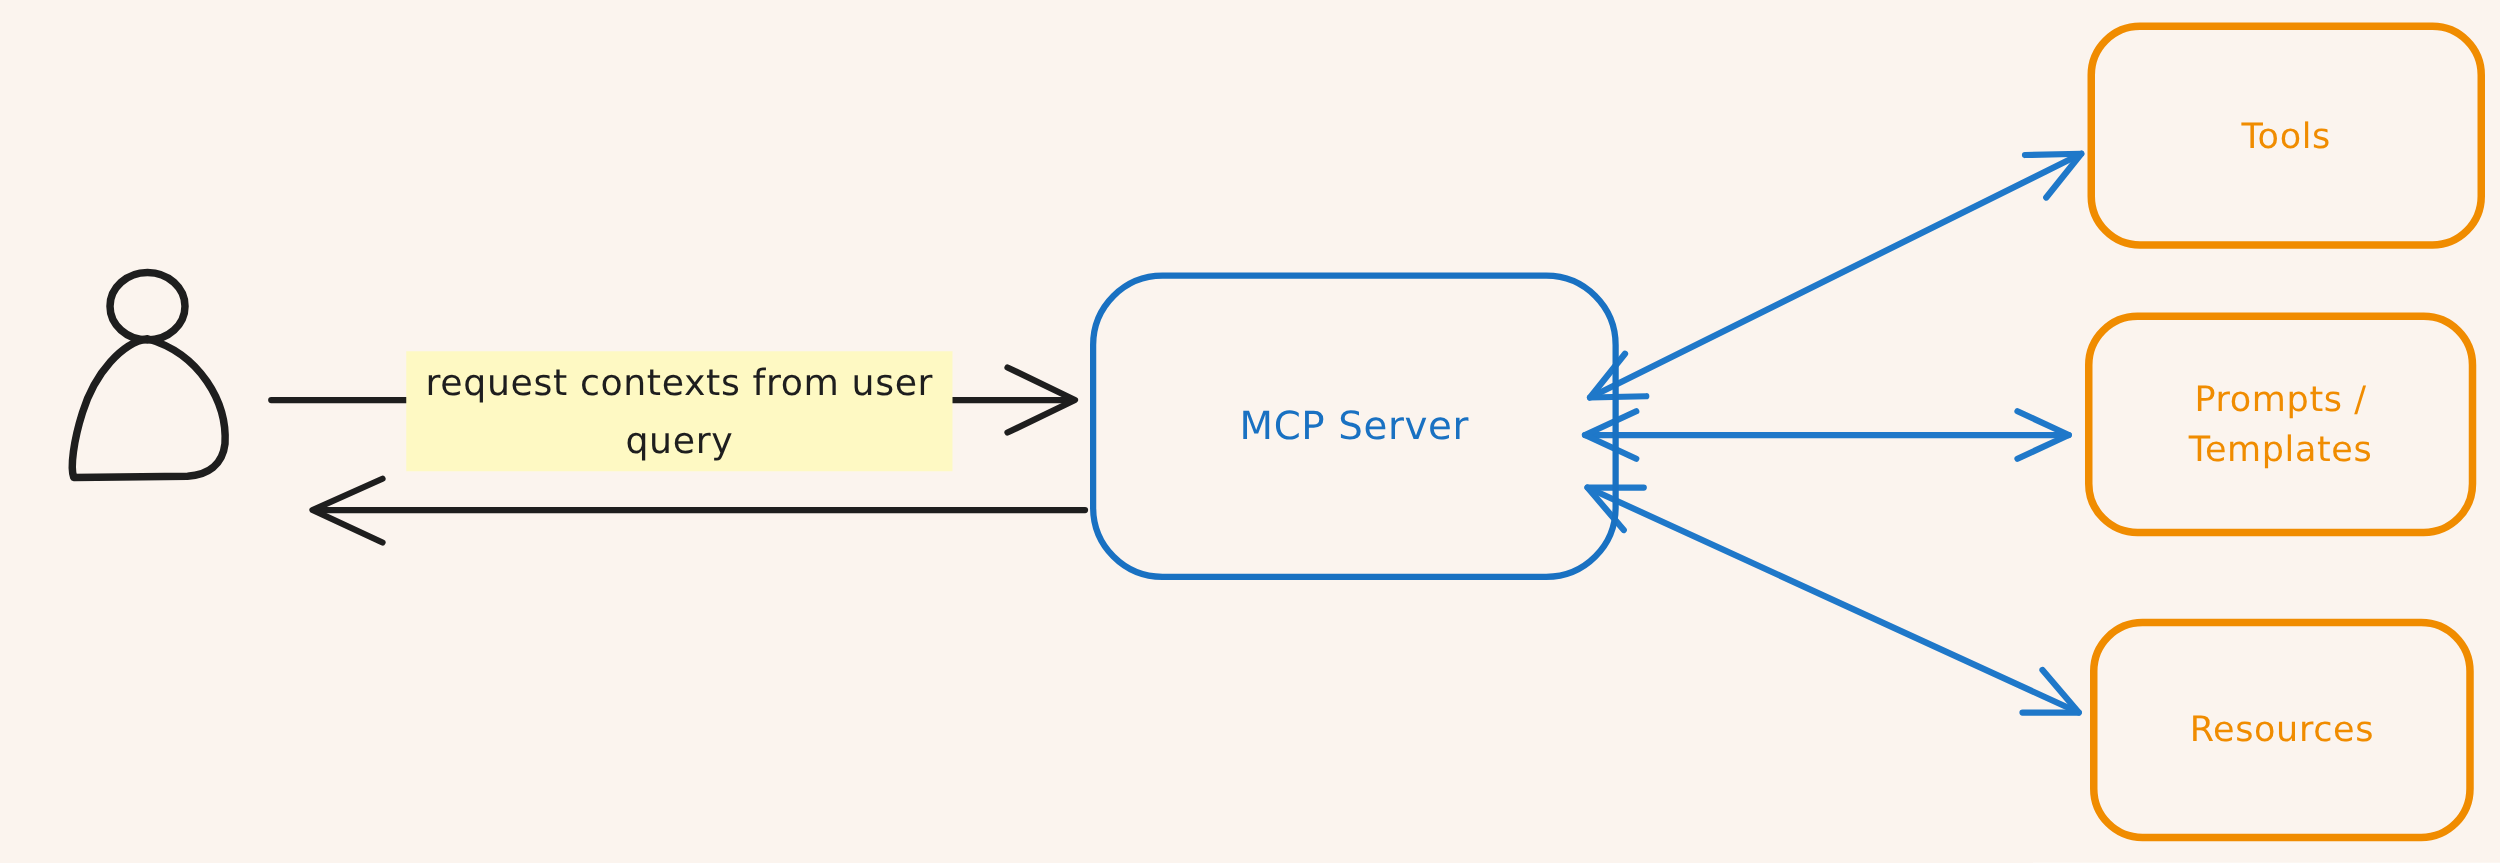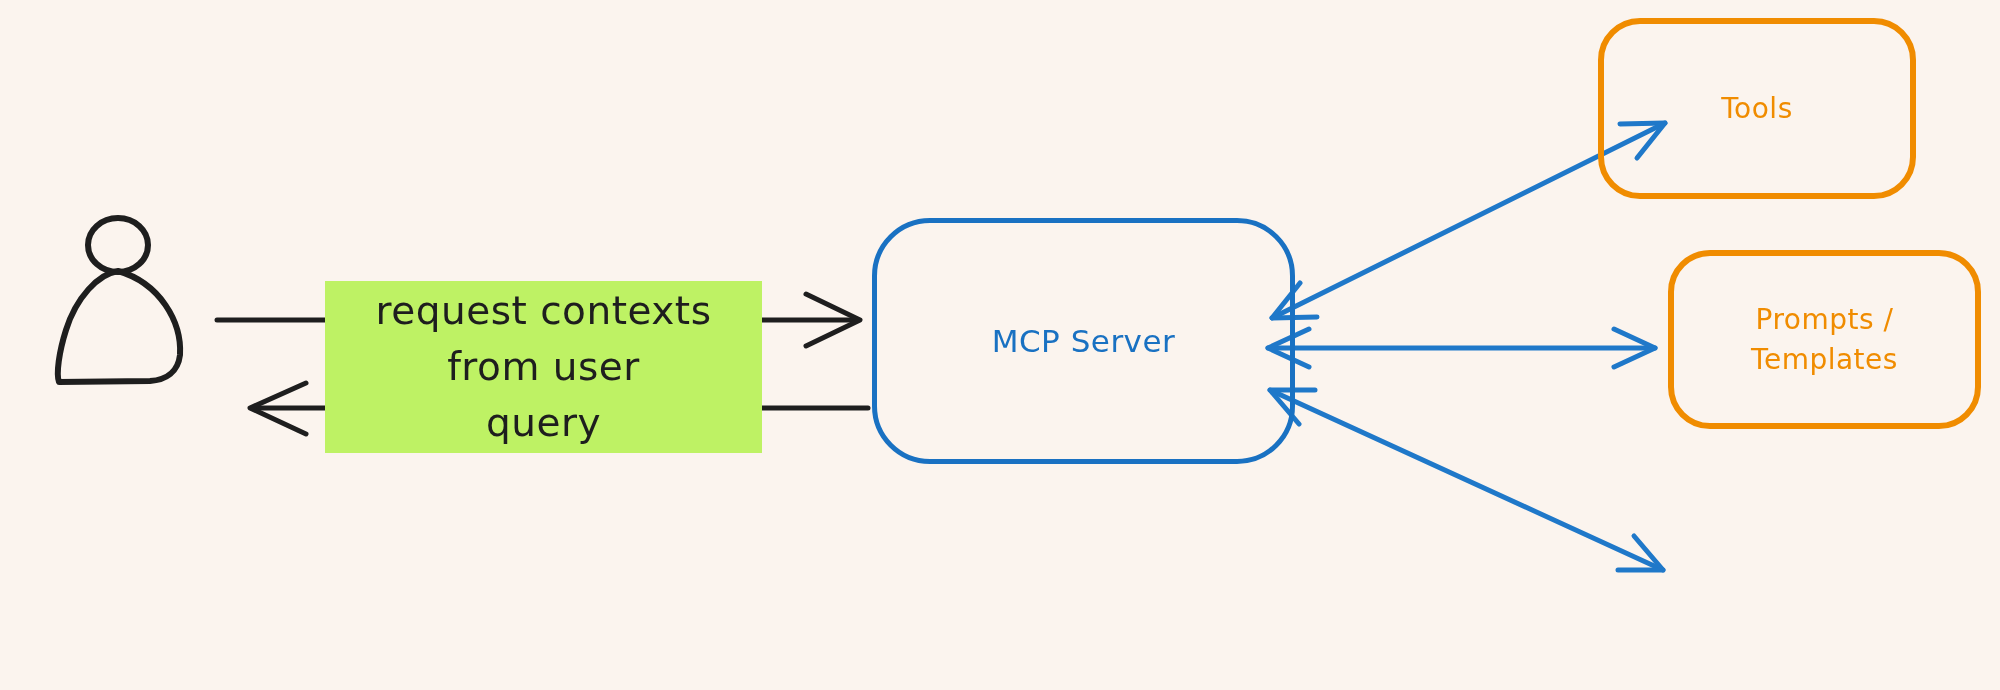--- a/index.html
+++ b/index.html
@@ -13,23 +13,23 @@
   #shape-layer{position:absolute;left:0;top:0;width:2000px;height:690px;}
 
   .label{
     position:absolute;
     color:#1e1e1e;
     text-align:center;
     letter-spacing:0.5px;
     white-space:pre-line;
   }
   .flow-label{
-    font-size:39px;
-    line-height:56px;
-    background:#bef264;   
+    font-size:29px;
+    line-height:46px;
+    background:#fef9c3;   
     padding:2px 6px;
   }
   .agent-label{
     font-size:43px;
     font-weight:bold;
     font-style:italic;
     letter-spacing:1px;
   }
   .node{
     position:absolute;
@@ -107,23 +107,26 @@
 
 
   <div class="label flow-label" style="left:325px; top:281px; width:425px;">request contexts from user
 query</div>
 
 
   <div class="node mcp" style="left:872px; top:218px; width:423px; height:246px;">
     <span class="node-label">MCP Server</span>
   </div>
 
-  <div class="node cap" style="left:1598px; top:18px; width:318px; height:181px;">
+  <div class="node cap" style="left:1670px; top:18px; width:318px; height:181px;">
     <span class="node-label">Tools</span>
   </div>
 
   <div class="node cap" style="left:1668px; top:250px; width:313px; height:179px;">
     <span class="node-label" style="white-space:pre-line;">Prompts /
 Templates</span>
   </div>
 
+  <div class="node cap" style="left:1672px; top:495px; width:307px; height:178px;">
+    <span class="node-label">Resources</span>
+  </div>
 
 </div>
 
 </body></html>

